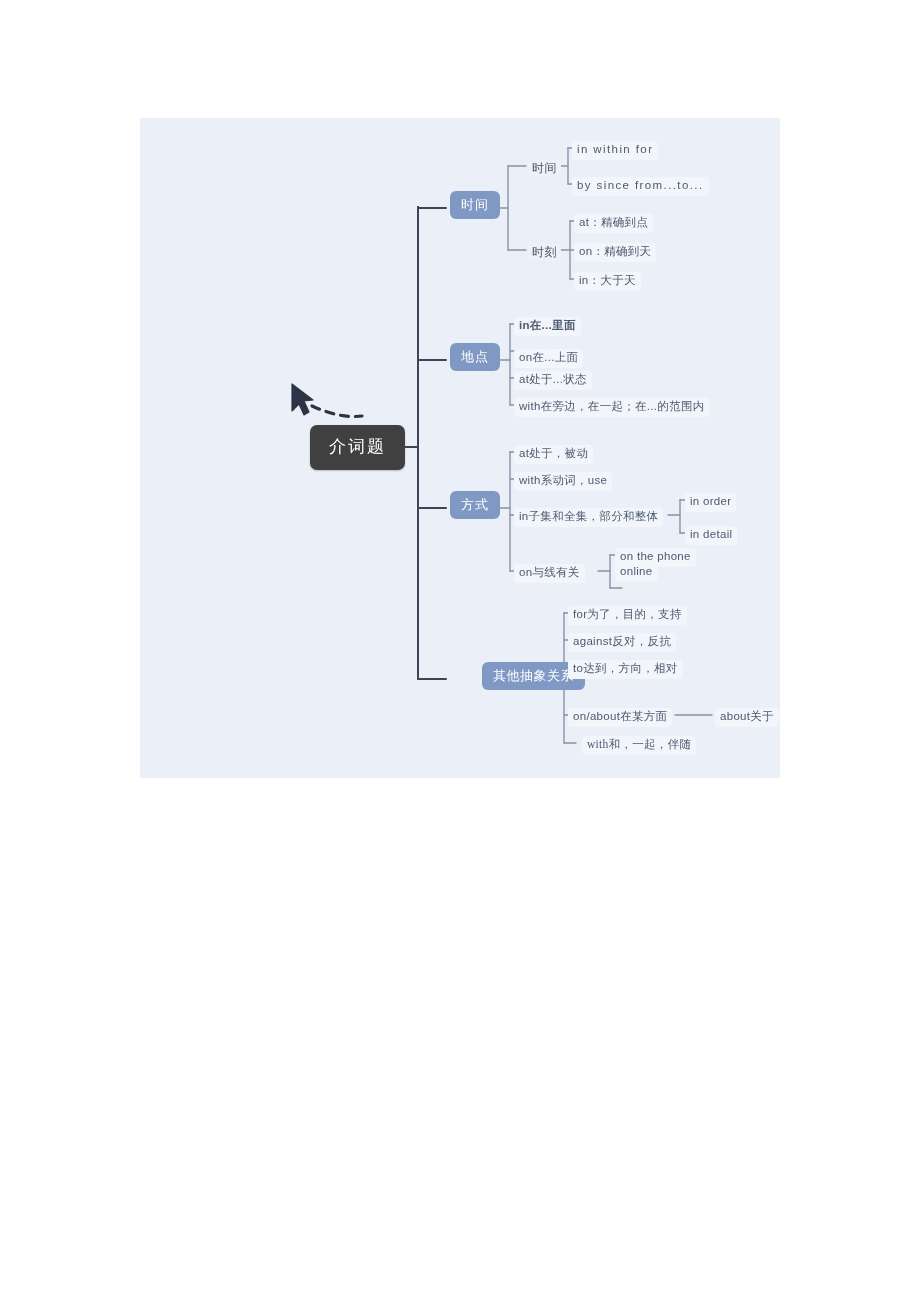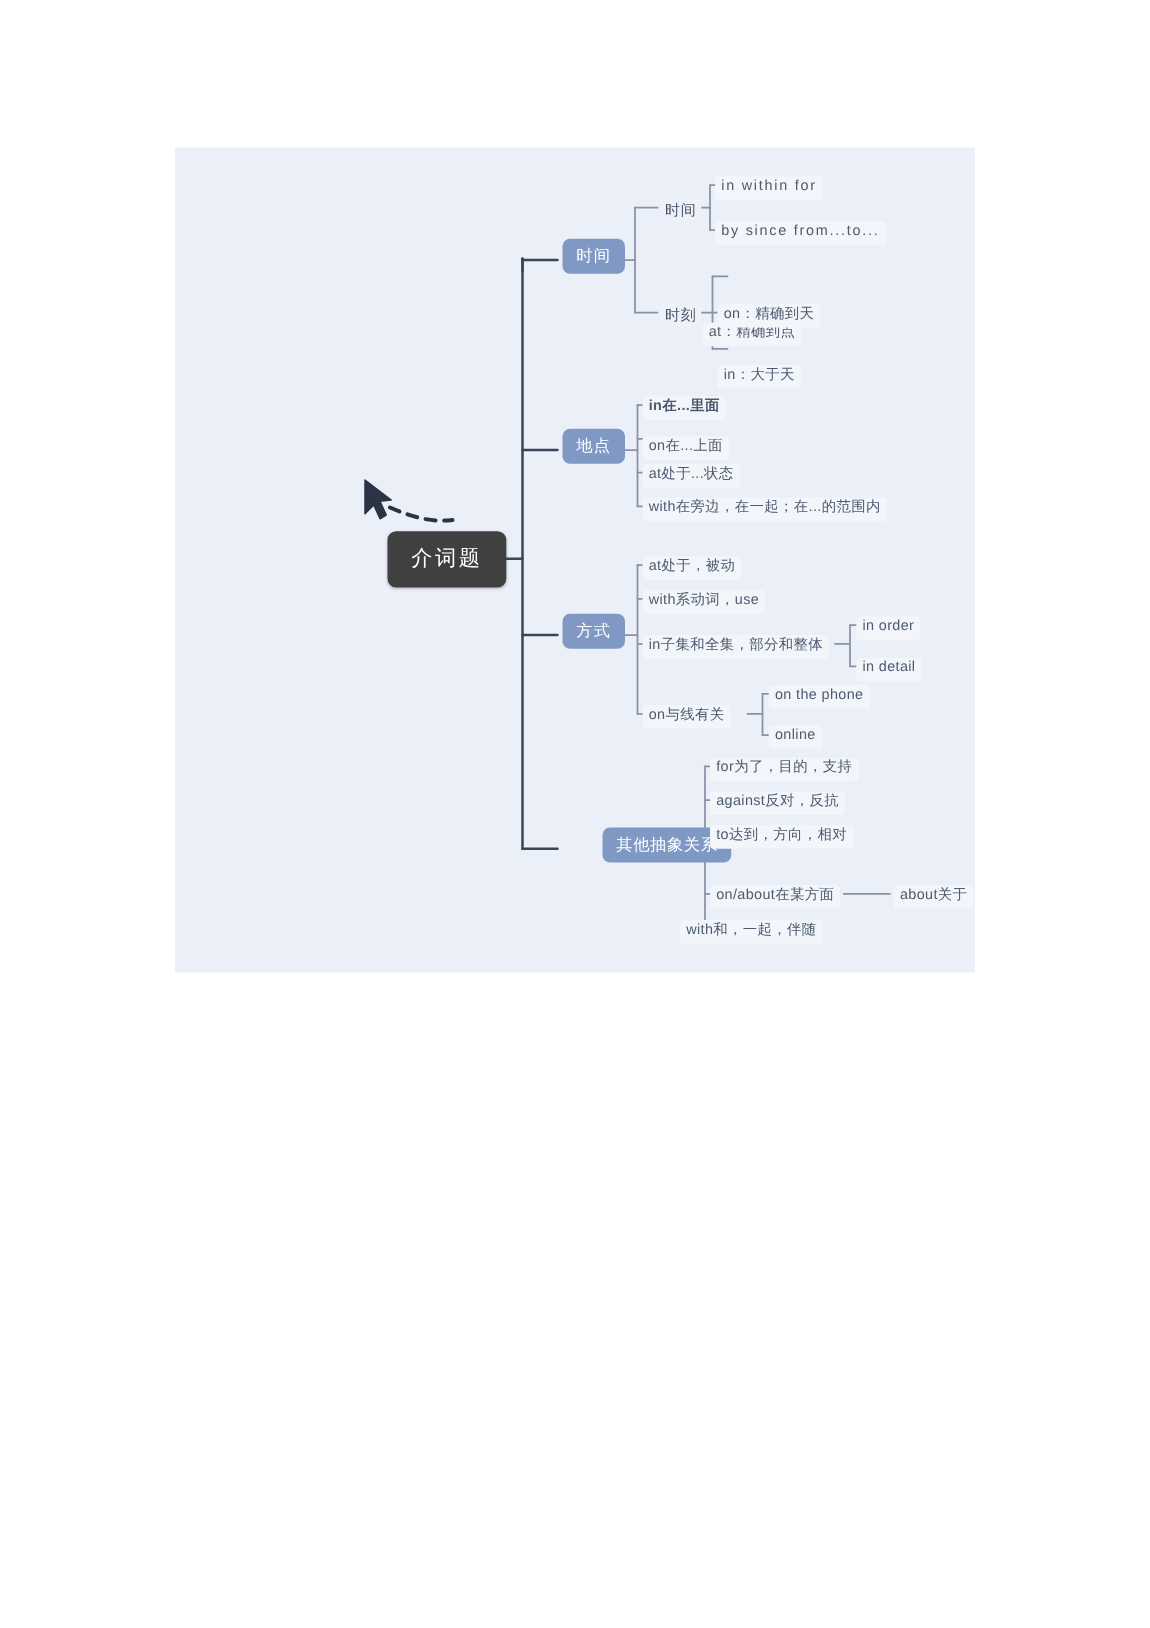--- a/index.html
+++ b/index.html
@@ -203,27 +203,27 @@
     </div>
     <div class="node sub-node" style="left:388px; top:125px;">
       <span>时刻</span>
     </div>
     <div class="node leaf-node spaced" style="left:432px; top:23px;">
       <span>in  within  for</span>
     </div>
     <div class="node leaf-node spaced" style="left:432px; top:59px;">
       <span>by  since  from...to...</span>
     </div>
-    <div class="node leaf-node" style="left:422px; top:96px;margin-top:44px;">
+    <div class="node leaf-node" style="left:434px; top:96px;">
       <span>at：精确到点</span>
     </div>
     <div class="node leaf-node" style="left:434px; top:125px;">
       <span>on：精确到天</span>
     </div>
-    <div class="node leaf-node" style="left:434px; top:154px;margin-top:20px;">
+    <div class="node leaf-node" style="left:434px; top:154px;">
       <span>in：大于天</span>
     </div>
 
     <div class="node branch-node" style="left:310px; top:225px;">
       <span>地点</span>
     </div>
     <div class="node leaf-node" style="left:374px; top:199px;font-weight:bold;">
       <span>in在...里面</span>
     </div>
     <div class="node leaf-node" style="left:374px; top:211px;margin-top:20px;">
@@ -253,40 +253,40 @@
     </div>
     <div class="node leaf-node" style="left:545px; top:375px;">
       <span>in order</span>
     </div>
     <div class="node leaf-node" style="left:545px; top:408px;">
       <span>in detail</span>
     </div>
     <div class="node leaf-node" style="left:475px; top:430px;">
       <span>on the phone</span>
     </div>
-    <div class="node leaf-node" style="left:475px; top:462px;">
+    <div class="node leaf-node" style="left:475px; top:445px;">
       <span>online</span>
     </div>
 
     <div class="node branch-node wide" style="left:310px; top:544px;">
       <span>其他抽象关系</span>
     </div>
     <div class="node leaf-node" style="left:428px; top:488px;">
       <span>for为了，目的，支持</span>
     </div>
     <div class="node leaf-node" style="left:428px; top:515px;">
       <span>against反对，反抗</span>
     </div>
     <div class="node leaf-node" style="left:428px; top:542px;">
       <span>to达到，方向，相对</span>
     </div>
     <div class="node leaf-node" style="left:428px; top:590px;">
       <span>on/about在某方面</span>
     </div>
-    <div class="node leaf-node" style="left:404px; top:618px;">
+    <div class="node leaf-node" style="left:442px; top:618px;font-family:Liberation Serif, serif;">
       <span>with和，一起，伴随</span>
     </div>
     <div class="node leaf-node" style="left:575px; top:590px;text-align:center;">
       <span>about关于</span>
     </div>
 
   </div>
 
 
   <svg id="cursor-layer" viewBox="0 0 640 660" xmlns="http://www.w3.org/2000/svg">

